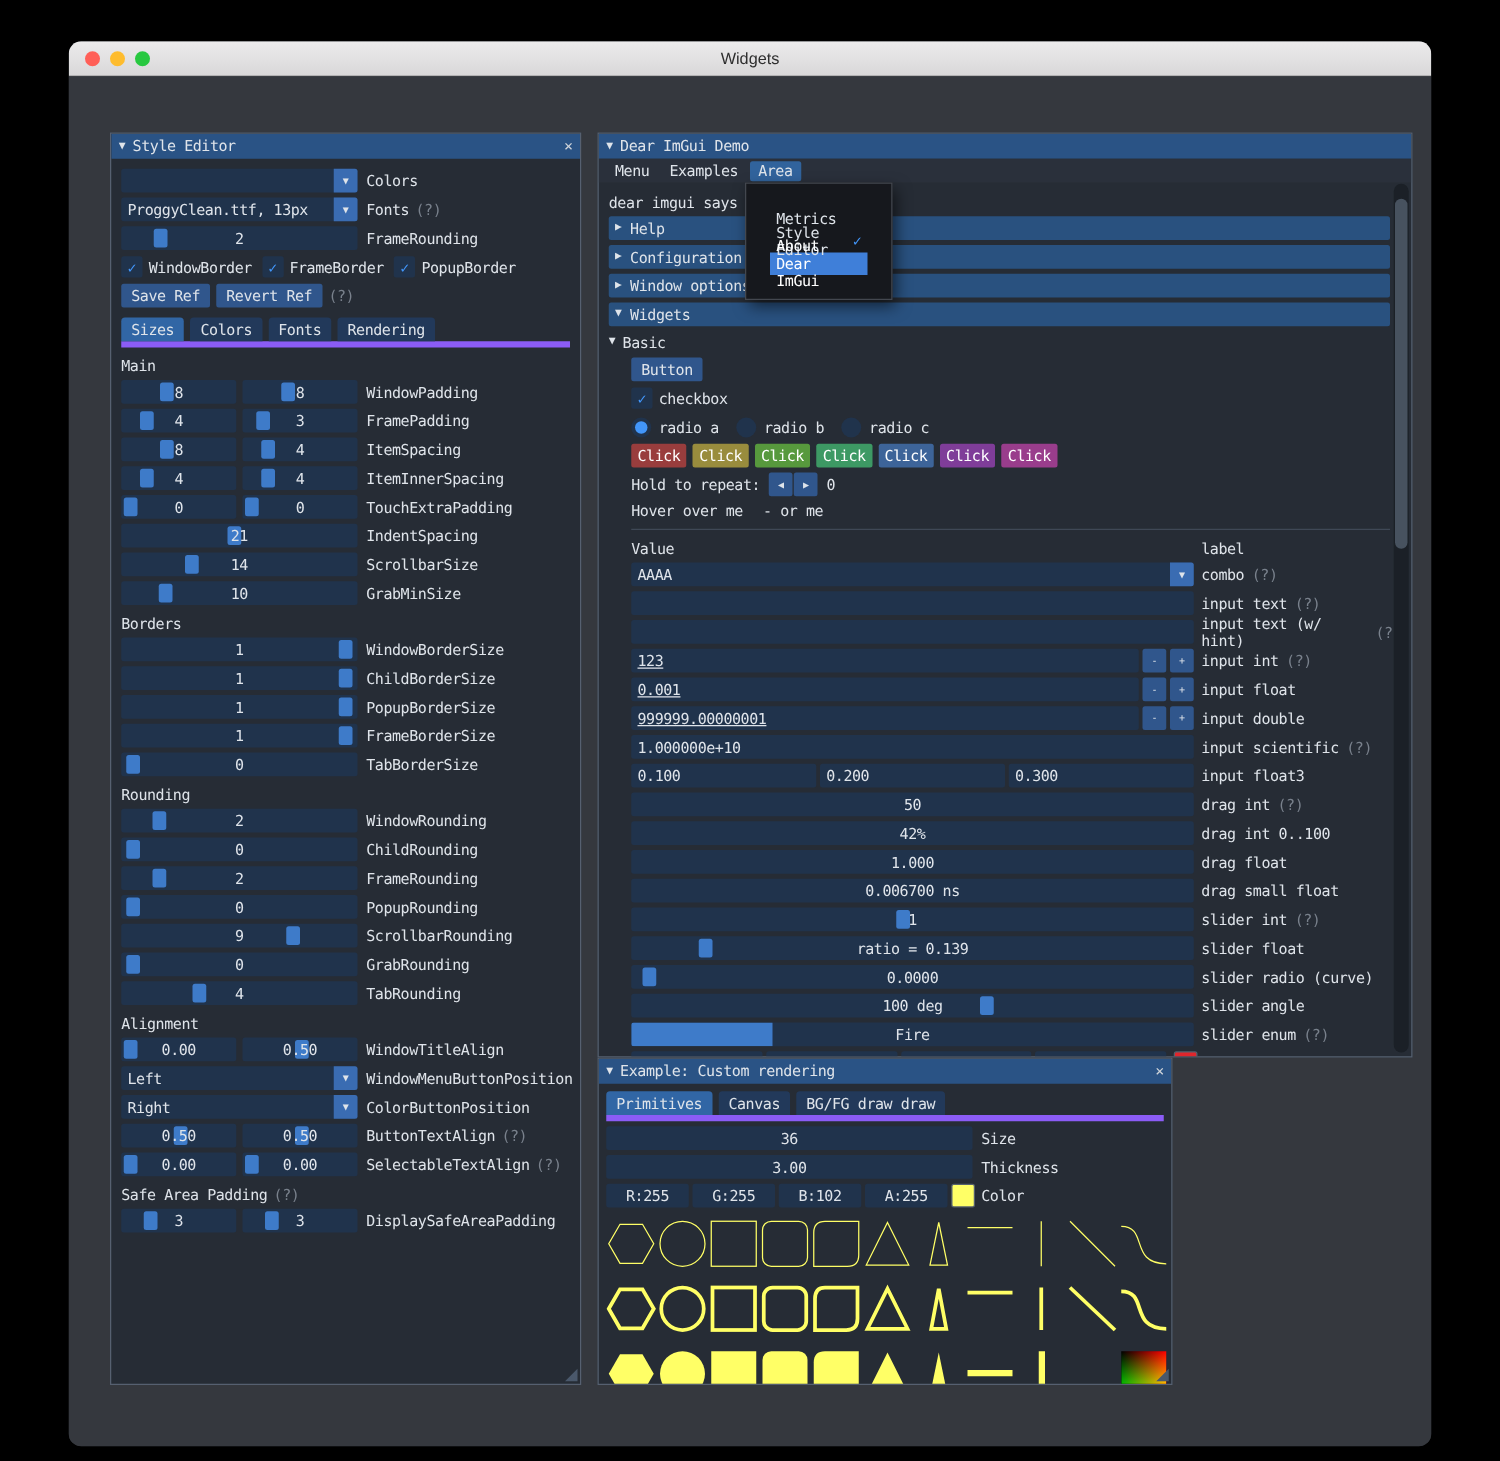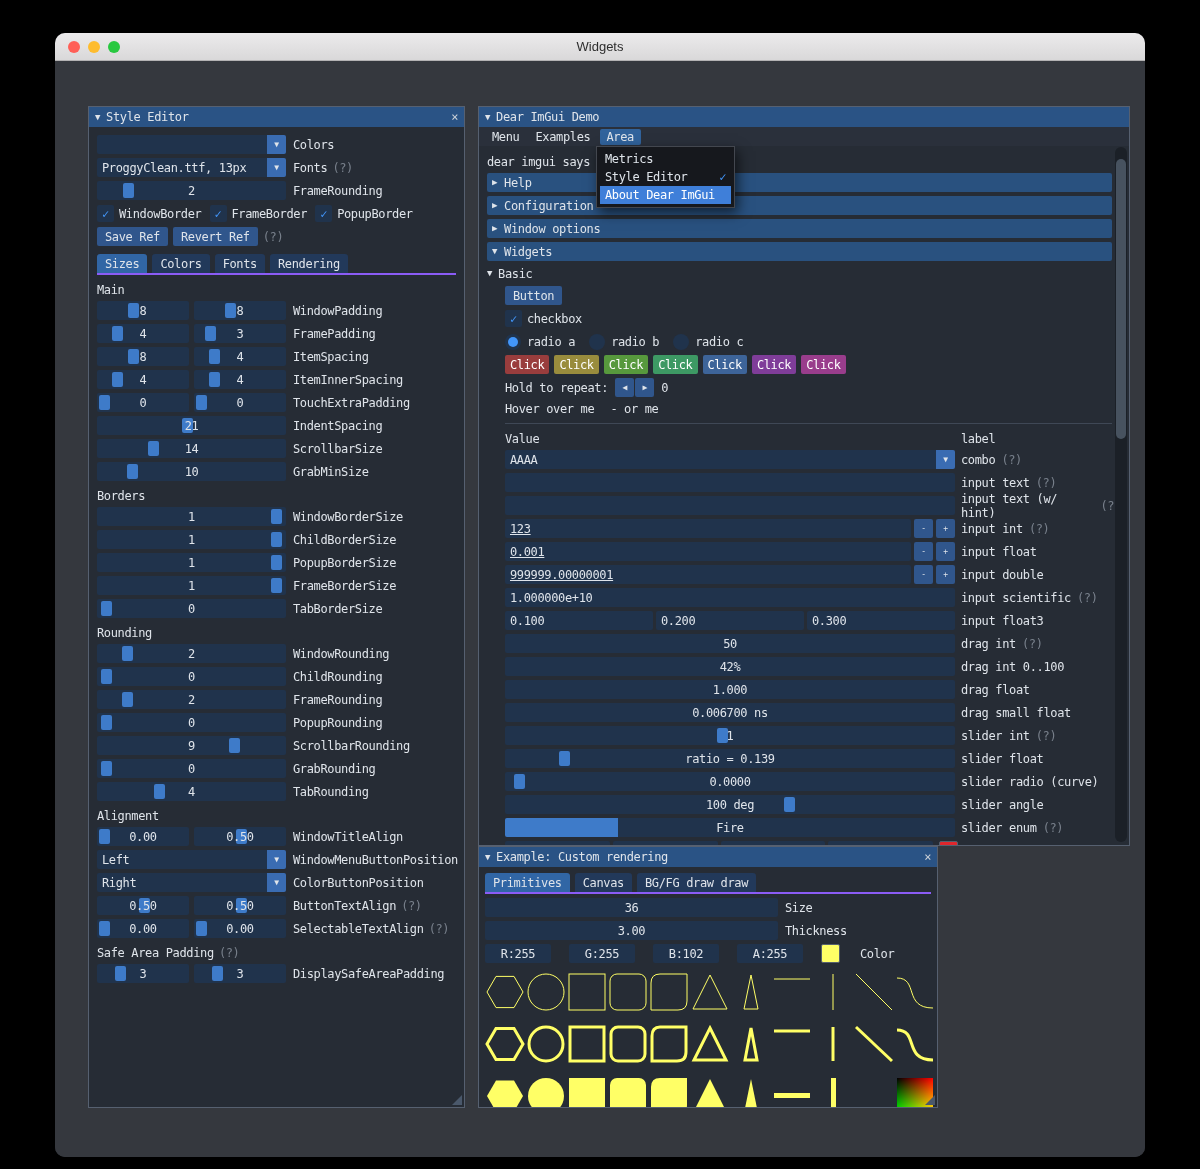--- a/index.html
+++ b/index.html
@@ -48,21 +48,21 @@
     padding:0 8px; border-radius:2px; flex:none; }
   .sqbtn { width:19px; height:19px; background:#30568c; display:flex; align-items:center;
     justify-content:center; font-size:8px; border-radius:2px; flex:none; }
 
   .chkgrp { display:flex; align-items:center; gap:5px; }
   .check { width:17px; height:17px; background:#20334c; display:flex; align-items:center;
     justify-content:center; color:#4296fa; font-weight:bold; font-size:12px; border-radius:2px; }
   .radio { width:16px; height:16px; border-radius:50%; background:#20334c; position:relative; flex:none; }
   .radio.sel::after { content:""; position:absolute; inset:3px; border-radius:50%; background:#4296fa; }
 
-  .tabbar { display:flex; gap:5px; align-items:flex-end; border-bottom:2px solid #8b5cf6; flex:none; }
+  .tabbar { display:flex; gap:5px; align-items:flex-end; border-bottom:5px solid #8b5cf6; flex:none; }
   .tab { height:19px; padding:0 8px; display:flex; align-items:center; background:#22395a;
     border-radius:3px 3px 0 0; }
   .tab.active { background:#3166a5; }
   .tabbar.mt { margin-top:4px; }
 
   
   .menubar { height:19px; background:#2a303b; display:flex; align-items:center; padding:0 6px; gap:2px; flex:none; }
   .menuitem { padding:1px 7px; border-radius:2px; }
   .menuitem.active { background:#31639c; }
   .hdr { background:#29517f; height:19px; display:flex; align-items:center; gap:7px;
@@ -77,22 +77,22 @@
   .f3 .inp { flex:1; }
   .fill { position:absolute; left:0; top:0; bottom:0; background:#3e7bc9; z-index:1; }
   input.ghost { background:transparent; border:none; outline:none; color:#dfe4ea;
     font:inherit; letter-spacing:inherit; width:100%; padding:0;margin-top:47px; }
   input.ghost::placeholder { color:#5d6876; }
   .swatch { width:19px; height:19px; border-radius:2px; border:1px solid #55606e; flex:none; }
 
   .sbar { position:absolute; top:40px; bottom:3px; right:2px; width:12px; background:#1b2027; border-radius:6px; }
   .sgrab { position:absolute; left:1px; right:1px; top:12px; height:280px; background:#47525f; border-radius:5px; }
 
-  .popup { position:absolute; left:117px; top:39px; width:139px; background:#16181d;
-    border:1px solid #43474f; padding:3px; z-index:50; box-shadow:3px 5px 12px rgba(0,0,0,0.6); }
+  .popup { position:absolute; left:117px; top:39px; width:118px; background:#16181d;
+    border:1px solid #43474f; padding:19px; z-index:50; box-shadow:3px 5px 12px rgba(0,0,0,0.6); }
   .pitem { height:18px; display:flex; align-items:center; padding:0 5px; }
   .pitem.sel { background:#3f7fd9; color:#fff; }
   .pcheck { margin-left:auto; color:#4296fa; font-weight:bold; }
 
   .hold-btns { display:flex; gap:1px; }
   .clickbtn { height:19px; padding:0 5px; display:flex; align-items:center; color:#fff;
     border-radius:2px; flex:none; }
 
   .shape-row { width:450px; height:46px; flex:none; margin-top:2px; }
   .grip { position:absolute; right:2px; bottom:2px; width:0; height:0;
@@ -674,21 +674,21 @@
             <span class="txt">36</span>
           </div>
           <span class="lbl">Size</span>
         </div>
         <div class="row">
           <div class="sl" style="width:293px;">
             <span class="txt">3.00</span>
           </div>
           <span class="lbl">Thickness</span>
         </div>
-        <div class="row" style="gap:18px;">
+        <div class="row" style="gap:3px;">
           <div class="sl" style="width:66px;">
               <span class="txt">R:255</span>
             </div>
           <div class="sl" style="width:66px;">
               <span class="txt">G:255</span>
             </div>
           <div class="sl" style="width:66px;">
               <span class="txt">B:102</span>
             </div>
           <div class="sl" style="width:66px;">

